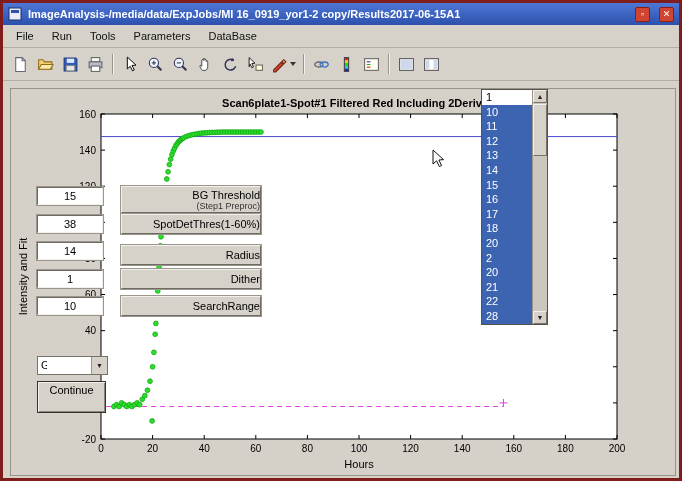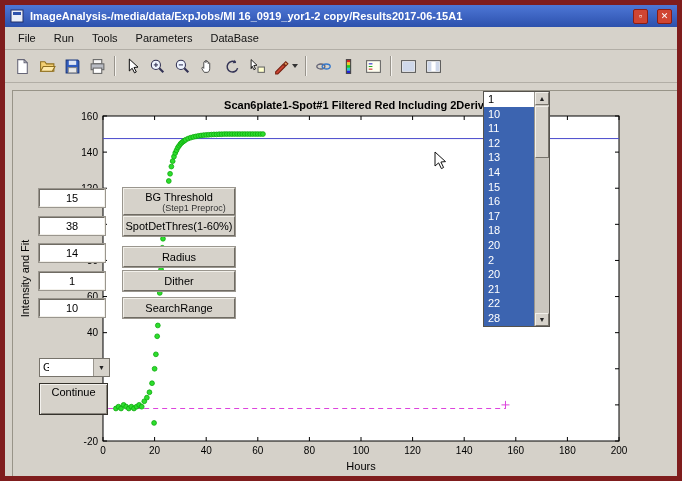--- a/index.html
+++ b/index.html
@@ -1,21 +1,21 @@
 <!DOCTYPE html>
 <html><head>
 <meta charset="utf-8">
 <style>
   * { box-sizing: border-box; }
   html,body { margin:0; padding:0; background:#888; }
   body { font-family:"Liberation Sans", sans-serif; }
 
   .window {
     position:relative; width:682px; height:481px;
-    background:#d6d2ca; border:5px solid #7f1d1d; overflow:hidden;
+    background:#d6d2ca; border:3px solid #7f1d1d; overflow:hidden;
   }
 
   
   .titlebar {
     position:absolute; left:0; top:0; right:0; height:22px;
     background:linear-gradient(180deg,#4e77d6 0%, #2d51ad 100%);
     display:flex; align-items:center; padding:0 5px; gap:6px;
   }
   .title-text {
     flex:1; color:#fff; font-size:11px; font-weight:bold;
@@ -65,24 +65,24 @@
   #plot-svg text.alabel { font-size:11px; }
 
   
   .edit-field {
     position:absolute; left:26px; width:66px; height:18px;
     background:#fff; border:1px solid; border-color:#6f6b63 #f2f0ea #f2f0ea #6f6b63;
     outline:1px solid #9a968e;
     font-size:11px; line-height:16px; text-align:center; color:#000;
   }
   .param-btn {
-    position:absolute; left:110px; width:112px; height:20px;
+    position:absolute; left:110px; width:140px; height:20px;
     background:#d6d2ca; border:1px solid; border-color:#f2f0ea #6f6b63 #6f6b63 #f2f0ea;
     outline:1px solid #9a968e;
-    font-size:11px; line-height:18px; text-align:center; color:#000; cursor:default;
+    font-size:11px; line-height:18px; text-align:right; color:#000; cursor:default;
   }
   .param-btn.two-line { height:27px; line-height:12px; padding-top:2px; }
   .param-btn .sub-label { font-size:9px; color:#333; line-height:10px;margin-left:30px; }
 
   .growth-dd {
     position:absolute; left:26px; top:267px; width:71px; height:19px;
     background:#fff; border:1px solid #77736b; display:flex;gap:44px;
   }
   .growth-dd .dd-text { flex:1; font-size:11px; line-height:17px; padding-left:3px; overflow:hidden; white-space:nowrap; }
   .growth-dd .dd-btn {

